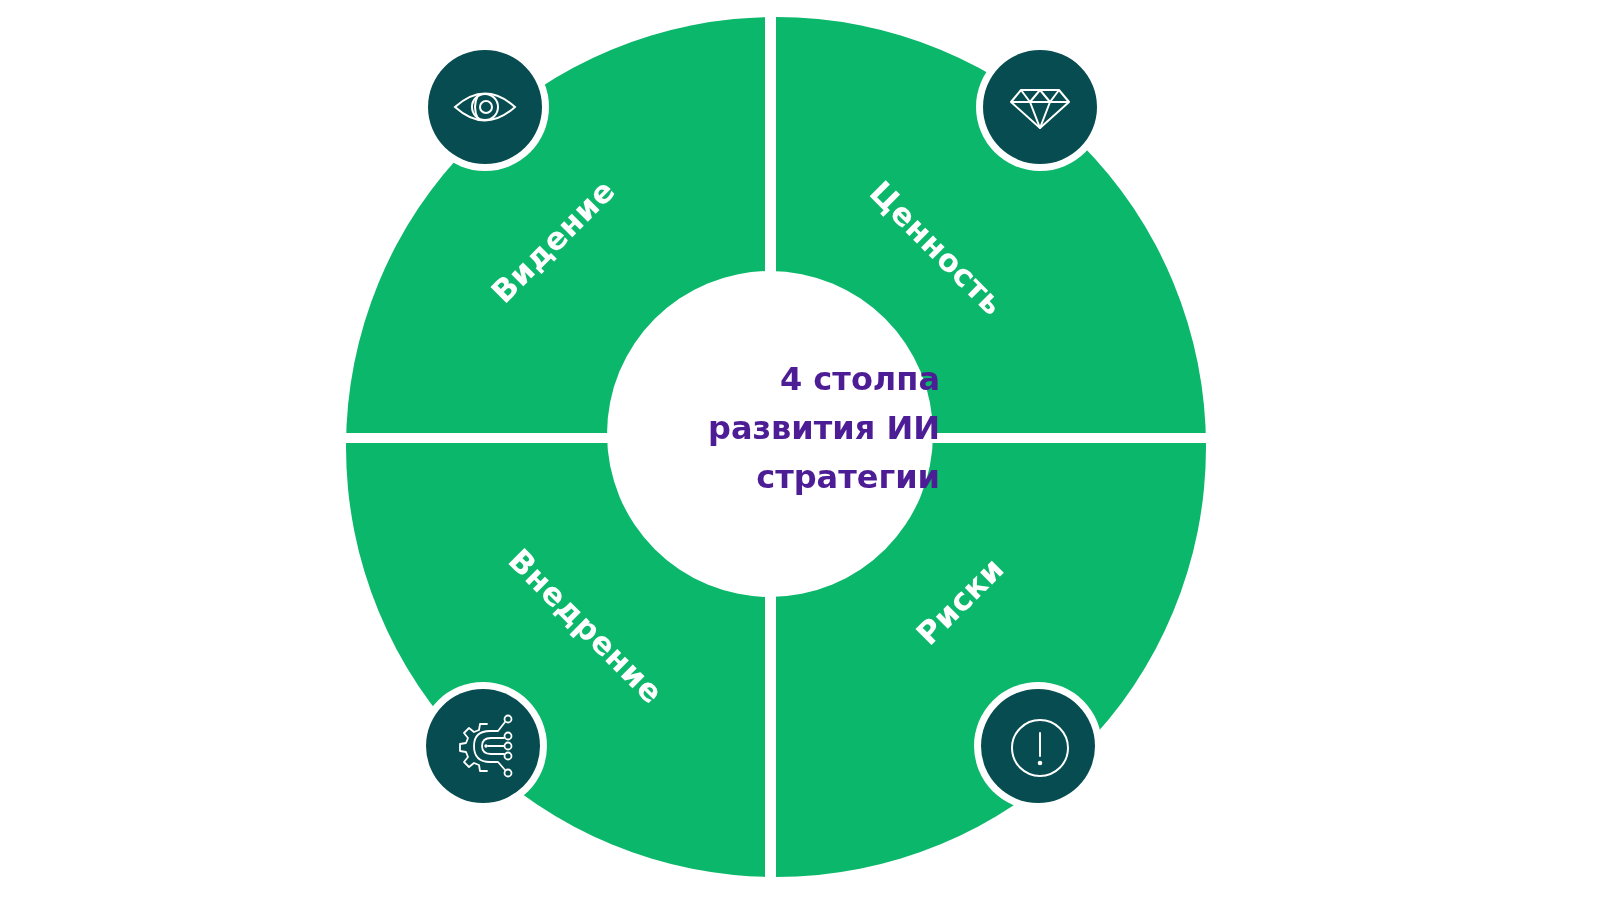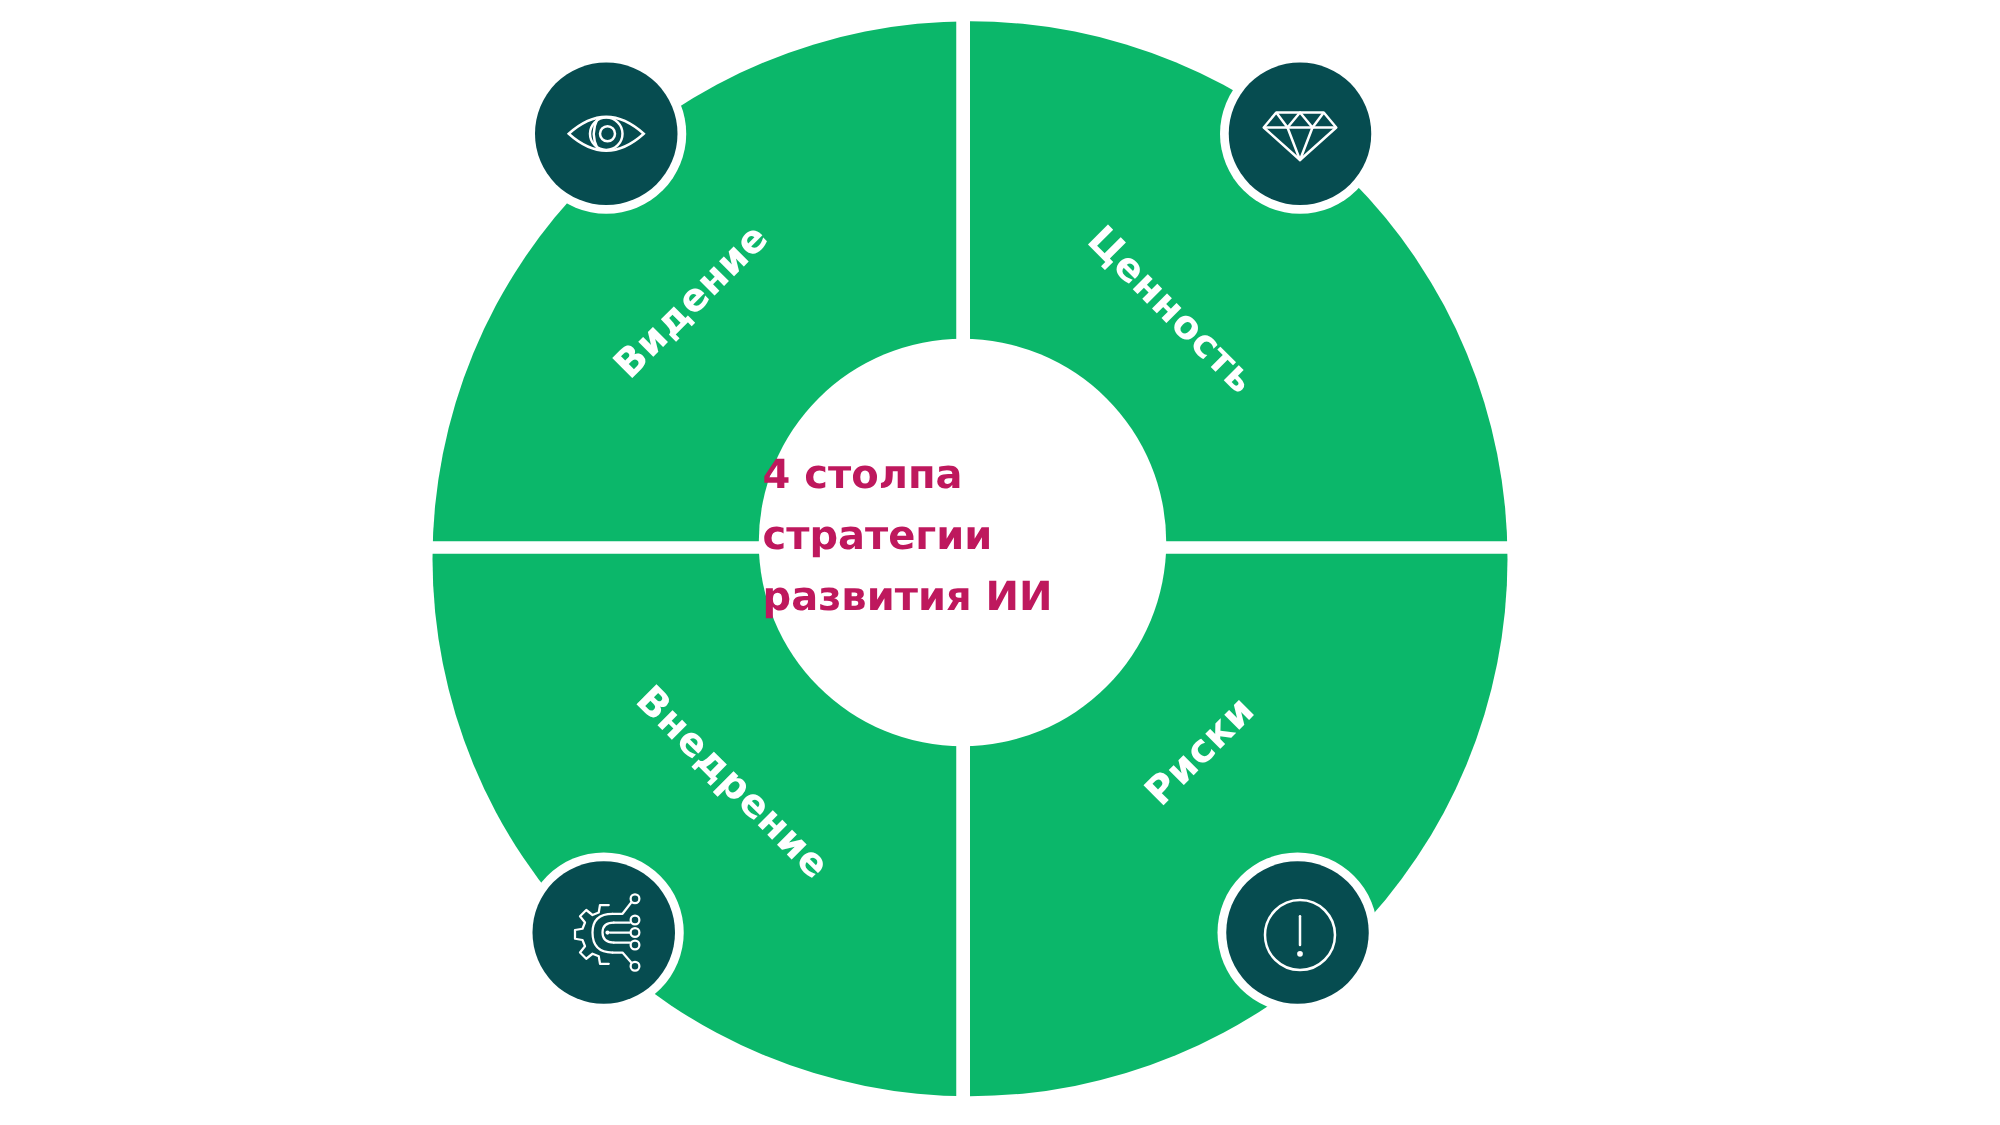--- a/index.html
+++ b/index.html
@@ -29,22 +29,22 @@
       font-size: 31px;
       letter-spacing: 0.5px;
       white-space: nowrap;
       transform-origin: center center;
     }
     .center-title {
       position: absolute;
       left: 610px;
       top: 355px;
       width: 330px;
-      text-align: left;
-      color: #be185d;
+      text-align: right;
+      color: #4c1d95;
       font-family: "DejaVu Sans", sans-serif;
       font-weight: 600;
       font-size: 32px;
       line-height: 49px;
     }
     .center-title span { display: block; }
   </style>
 </head>
 <body>
 
@@ -114,15 +114,15 @@
 <div class="label" style="left:473px; top:223px; width:160px; text-align:center; transform:rotate(-45deg);">Видение</div>
 
 <div class="label" style="left:847px; top:230px; width:180px; text-align:center; transform:rotate(45deg);">Ценность</div>
 
 <div class="label" style="left:485px; top:607px; width:200px; text-align:center; transform:rotate(45deg);">Внедрение</div>
 
 <div class="label" style="left:900px; top:583px; width:120px; text-align:center; transform:rotate(-45deg);">Риски</div>
 
 <div class="center-title">
   <span>4 столпа</span>
+  <span>развития ИИ</span>
   <span>стратегии</span>
-  <span>развития ИИ</span>
 </div>
 
 </body></html>

